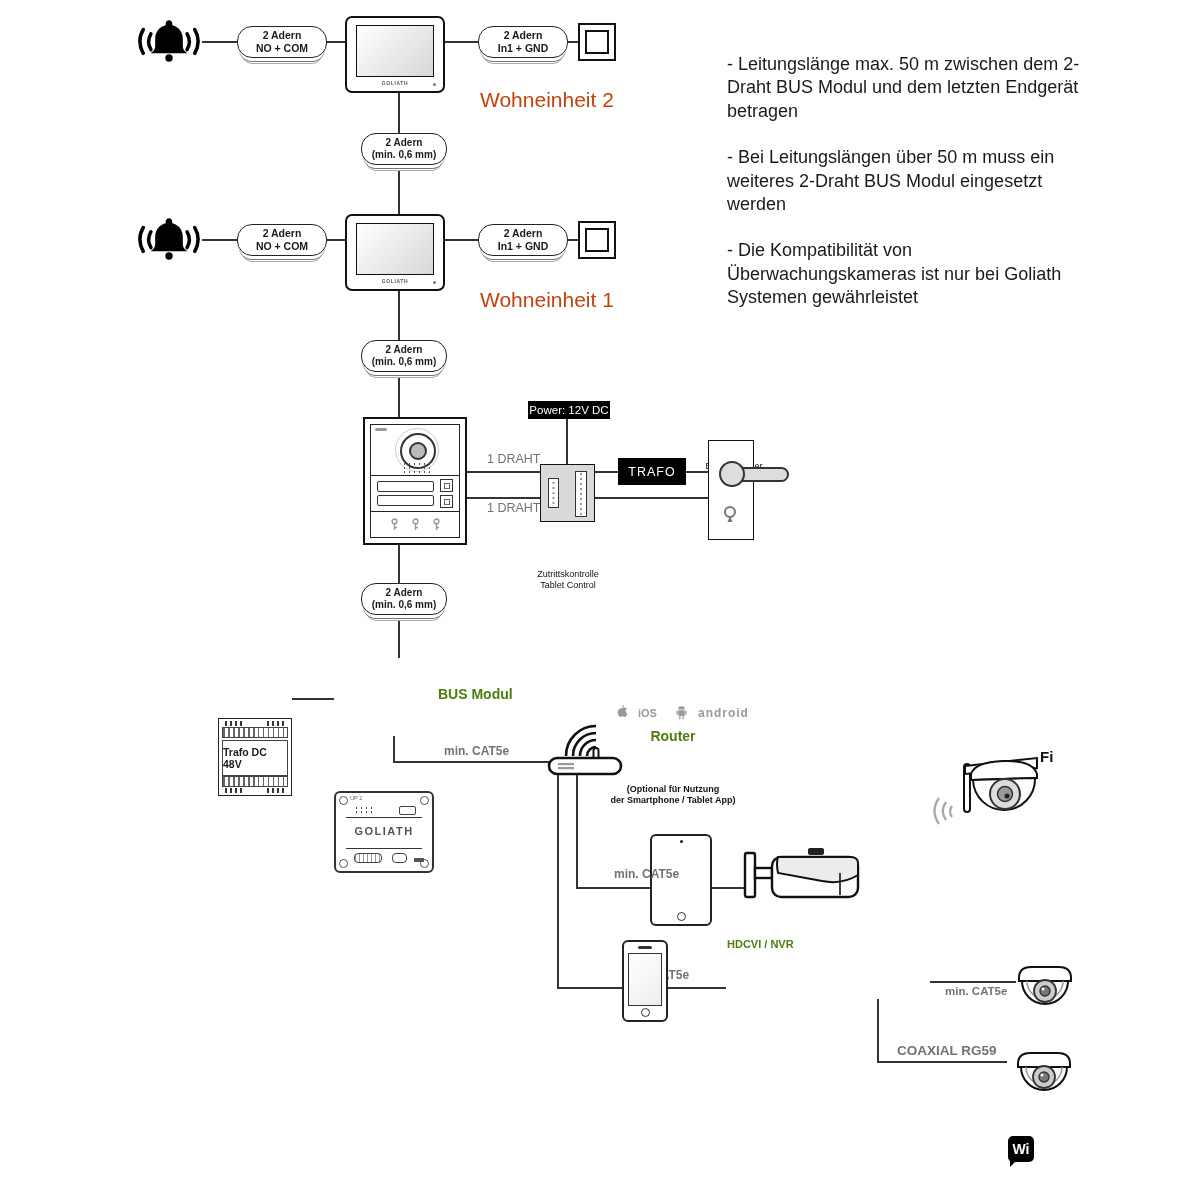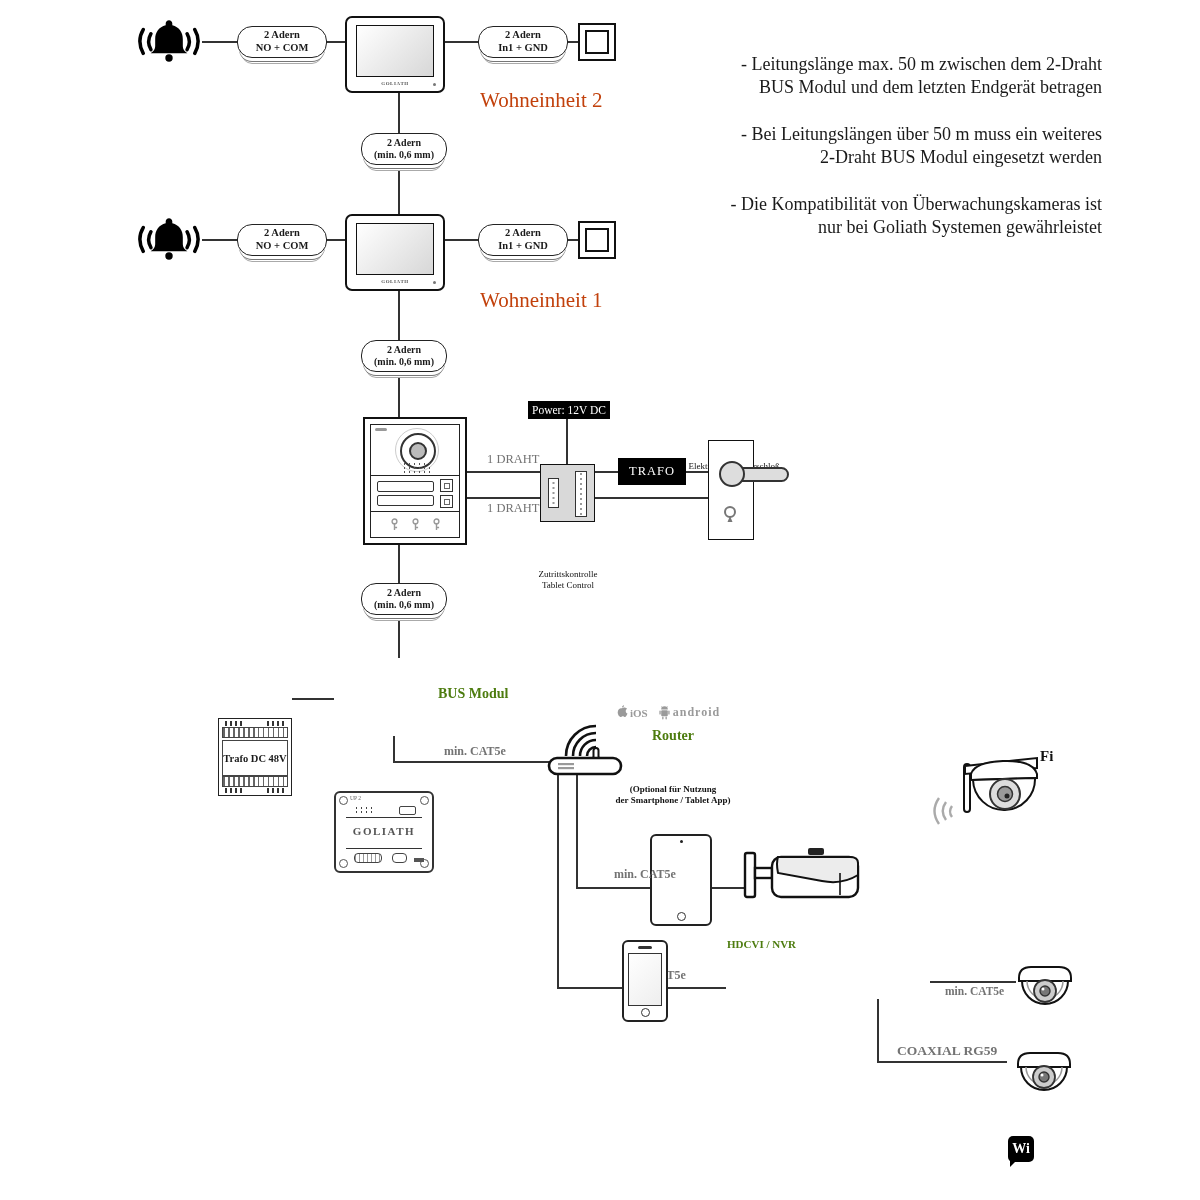--- a/index.html
+++ b/index.html
@@ -1,17 +1,17 @@
 <!DOCTYPE html>
 <html><head>
 <meta charset="utf-8">
 <style>
   html,body{margin:0;padding:0;background:#fff;}
   .canvas{position:relative;width:1120px;height:1200px;background:#fff;overflow:hidden;
-          font-family:Liberation Serif, serif;color:#1a1a1a;}
+          font-family:Liberation Sans, sans-serif;color:#1a1a1a;}
   .wires{position:absolute;left:0;top:0;z-index:0;}
   .comp{position:absolute;z-index:2;}
 
   
   .pill{position:absolute;z-index:3;background:#fff;border:1.6px solid #222;border-radius:15px;
         font-size:10.5px;font-weight:bold;text-align:center;line-height:1.2;padding:2px 4px;
         display:flex;align-items:center;justify-content:center;
         box-shadow:0 5px 0 -2px #fff,0 6px 0 -2px #777,0 10px 0 -5px #fff,0 11px 0 -5px #aaa;}
   .pre{white-space:pre-line;}
 
@@ -101,21 +101,21 @@
   .oslabel{color:#9a9a9a;font-weight:bold;}
 
   
   .wi-badge{width:26px;height:26px;background:#000;border-radius:5px;color:#fff;font-weight:bold;font-size:14px;
         display:flex;align-items:center;justify-content:center;position:relative;}
   .wi-badge:after{content:"";position:absolute;left:2px;bottom:-5px;border:5px solid transparent;border-top-color:#000;border-left-color:#000;width:0;height:0;}
   .fi-text{font-size:15px;font-weight:600;color:#111;}
 
   .note-box{width:375px;font-size:18px;line-height:1.3;}
   .note-box h3{margin:0 0 4px 0;font-size:18px;}
-  .note-box p{margin:0 0 23px 0;text-align:right;}
+  .note-box p{margin:0 0 23px 0;}
   .footer{width:1200px;text-align:center;font-size:17.5px;}
   .footer b{margin-right:6px;}
 </style>
 </head>
 <body>
 
 <div class="canvas">
 
   <svg class="wires" width="1200" height="1200">
     <g fill="none" stroke="#333" stroke-width="2">
@@ -324,21 +324,21 @@
   <div class="comp tablet" style="left:650px;top:616px;">
     <div class="cam"></div>
       <div class="home"></div>
   </div>
   <div class="comp phone" style="left:622px;top:630px;z-index:4;">
     <div class="spk"></div>
       <div class="scr"></div>
       <div class="home"></div>
   </div>
 
-  <div class="comp" style="left:615px;top:705px;display:flex;align-items:center;gap:2px;z-index:4;">
+  <div class="comp" style="left:615px;top:705px;display:flex;align-items:center;gap:10px;z-index:4;">
     <svg width="13" height="15" viewBox="0 0 13 15">
       <path fill="#9a9a9a" d="M9.1 0.3c.1 1.1-.9 2.2-2 2.1-.2-1.1 1-2.2 2-2.1zM6.9 3.2c1.1 0 1.5-.7 2.8-.7 1.1.1 1.9.5 2.4 1.3-2 1.2-1.7 4 .4 4.8-.4 1.2-1 2.3-1.9 3.2-.8.8-1.6-.5-2.8-.5-1.2 0-2 1.3-2.8.5C3 10.5 2.2 7.8 3 5.7c.5-1.4 1.8-2.4 2.9-2.5z"></path>
     </svg>
     <span class="oslabel" style="font-size:11px;">iOS</span>
     <svg width="13" height="15" viewBox="0 0 13 15" style="margin-left:8px;">
       <g fill="#9a9a9a">
         <path d="M3.2 4.5 a3.3 3.3 0 0 1 6.6 0 z"></path>
         <rect x="3.2" y="5.2" width="6.6" height="6" rx="1"></rect>
         <rect x="1.4" y="5.4" width="1.3" height="4.2" rx="0.65"></rect>
         <rect x="10.3" y="5.4" width="1.3" height="4.2" rx="0.65"></rect>

